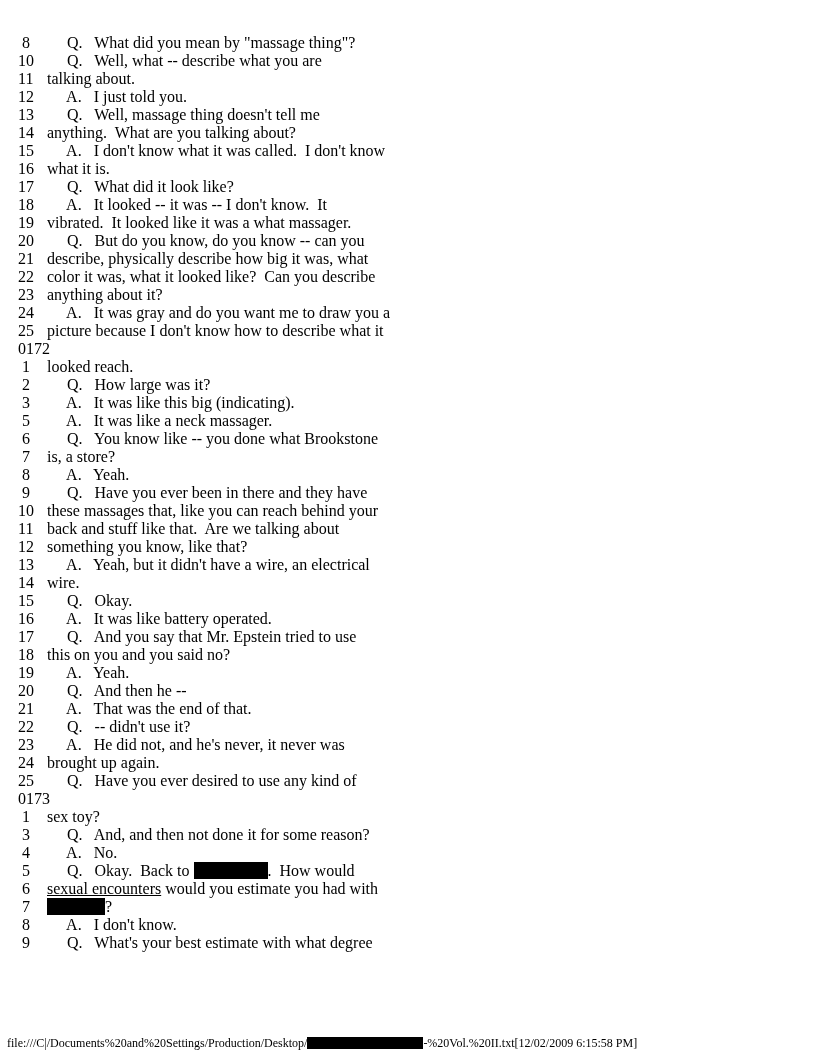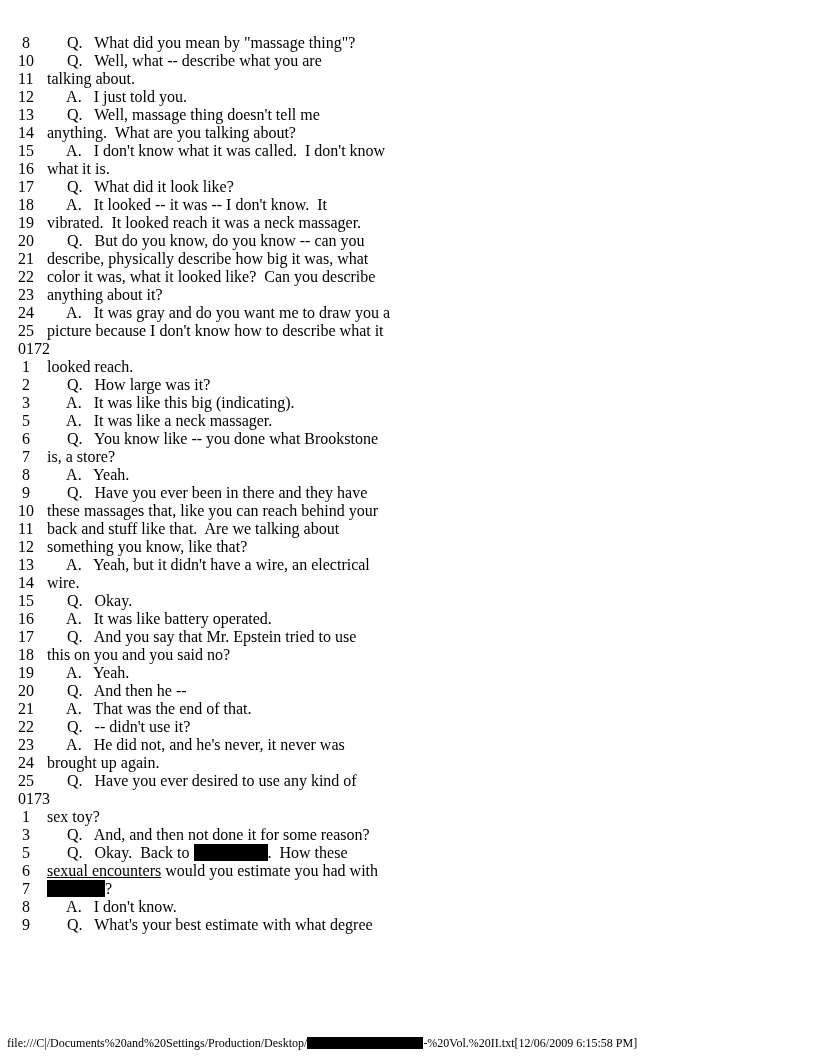--- a/index.html
+++ b/index.html
@@ -66,21 +66,21 @@
       <div class="line"><span class="num"> 8</span><span class="text"><span class="seg">     Q.   What did you mean by "massage thing"?</span></span></div>
       <div class="line"><span class="num">10</span><span class="text"><span class="seg">     Q.   Well, what -- describe what you are</span></span></div>
       <div class="line"><span class="num">11</span><span class="text"><span class="seg">talking about.</span></span></div>
       <div class="line"><span class="num">12</span><span class="text"><span class="seg">     A.   I just told you.</span></span></div>
       <div class="line"><span class="num">13</span><span class="text"><span class="seg">     Q.   Well, massage thing doesn't tell me</span></span></div>
       <div class="line"><span class="num">14</span><span class="text"><span class="seg">anything.  What are you talking about?</span></span></div>
       <div class="line"><span class="num">15</span><span class="text"><span class="seg">     A.   I don't know what it was called.  I don't know</span></span></div>
       <div class="line"><span class="num">16</span><span class="text"><span class="seg">what it is.</span></span></div>
       <div class="line"><span class="num">17</span><span class="text"><span class="seg">     Q.   What did it look like?</span></span></div>
       <div class="line"><span class="num">18</span><span class="text"><span class="seg">     A.   It looked -- it was -- I don't know.  It</span></span></div>
-      <div class="line"><span class="num">19</span><span class="text"><span class="seg">vibrated.  It looked reach it was a neck massager.</span></span></div>
+      <div class="line"><span class="num">19</span><span class="text"><span class="seg">vibrated.  It looked like it was a what massager.</span></span></div>
       <div class="line"><span class="num">20</span><span class="text"><span class="seg">     Q.   But do you know, do you know -- can you</span></span></div>
       <div class="line"><span class="num">21</span><span class="text"><span class="seg">describe, physically describe how big it was, what</span></span></div>
       <div class="line"><span class="num">22</span><span class="text"><span class="seg">color it was, what it looked like?  Can you describe</span></span></div>
       <div class="line"><span class="num">23</span><span class="text"><span class="seg">anything about it?</span></span></div>
       <div class="line"><span class="num">24</span><span class="text"><span class="seg">     A.   It was gray and do you want me to draw you a</span></span></div>
       <div class="line"><span class="num">25</span><span class="text"><span class="seg">picture because I don't know how to describe what it</span></span></div>
       <div class="line"><span class="num">0172</span><span class="text"><span class="seg"></span></span></div>
       <div class="line"><span class="num"> 1</span><span class="text"><span class="seg">looked reach.</span></span></div>
       <div class="line"><span class="num"> 2</span><span class="text"><span class="seg">     Q.   How large was it?</span></span></div>
       <div class="line"><span class="num"> 3</span><span class="text"><span class="seg">     A.   It was like this big (indicating).</span></span></div>
@@ -101,20 +101,21 @@
       <div class="line"><span class="num">19</span><span class="text"><span class="seg">     A.   Yeah.</span></span></div>
       <div class="line"><span class="num">20</span><span class="text"><span class="seg">     Q.   And then he --</span></span></div>
       <div class="line"><span class="num">21</span><span class="text"><span class="seg">     A.   That was the end of that.</span></span></div>
       <div class="line"><span class="num">22</span><span class="text"><span class="seg">     Q.   -- didn't use it?</span></span></div>
       <div class="line"><span class="num">23</span><span class="text"><span class="seg">     A.   He did not, and he's never, it never was</span></span></div>
       <div class="line"><span class="num">24</span><span class="text"><span class="seg">brought up again.</span></span></div>
       <div class="line"><span class="num">25</span><span class="text"><span class="seg">     Q.   Have you ever desired to use any kind of</span></span></div>
       <div class="line"><span class="num">0173</span><span class="text"><span class="seg"></span></span></div>
       <div class="line"><span class="num"> 1</span><span class="text"><span class="seg">sex toy?</span></span></div>
       <div class="line"><span class="num"> 3</span><span class="text"><span class="seg">     Q.   And, and then not done it for some reason?</span></span></div>
-      <div class="line"><span class="num"> 5</span><span class="text"><span class="seg">     Q.   Okay.  Back to </span><span class="redaction" style="width: 74px;"></span><span class="seg">.  How these</span></span></div>
+      <div class="line"><span class="num"> 4</span><span class="text"><span class="seg">     A.   No.</span></span></div>
+      <div class="line"><span class="num"> 5</span><span class="text"><span class="seg">     Q.   Okay.  Back to </span><span class="redaction" style="width: 74px;"></span><span class="seg">.  How would</span></span></div>
       <div class="line"><span class="num"> 6</span><span class="text"><span class="seg underline">sexual encounters</span><span class="seg"> would you estimate you had with</span></span></div>
       <div class="line"><span class="num"> 7</span><span class="text"><span class="redaction" style="width: 58px;"></span><span class="seg">?</span></span></div>
       <div class="line"><span class="num"> 8</span><span class="text"><span class="seg">     A.   I don't know.</span></span></div>
       <div class="line"><span class="num"> 9</span><span class="text"><span class="seg">     Q.   What's your best estimate with what degree</span></span></div>
     </div>
-  <div class="footer"><span class="seg">file:///C|/Documents%20and%20Settings/Production/Desktop/</span><span class="redaction" style="width: 116px;"></span><span class="seg">-%20Vol.%20II.txt[12/06/2009 6:15:58 PM]</span></div>
+  <div class="footer"><span class="seg">file:///C|/Documents%20and%20Settings/Production/Desktop/</span><span class="redaction" style="width: 116px;"></span><span class="seg">-%20Vol.%20II.txt[12/02/2009 6:15:58 PM]</span></div>
 </div>
 
 </body></html>

